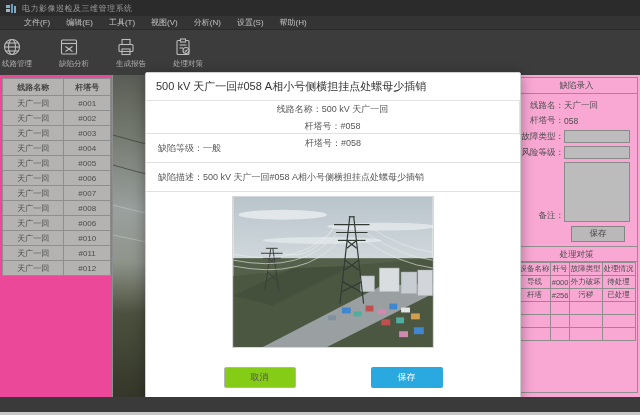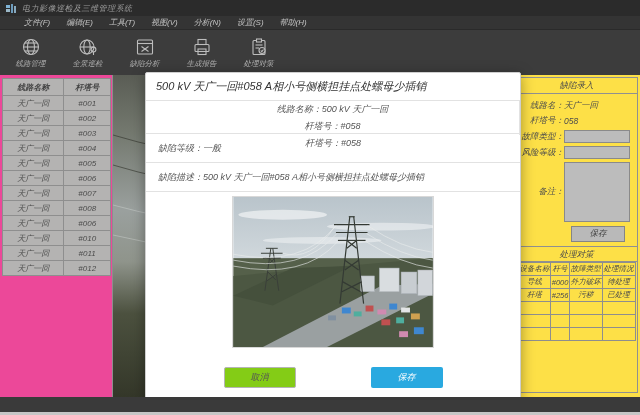--- a/index.html
+++ b/index.html
@@ -1,58 +1,58 @@
 <!DOCTYPE html>
 <html><head>
 <meta charset="utf-8">
 <style>
   html,body{margin:0;padding:0;}
   body{font-family:"Liberation Sans","DejaVu Sans",sans-serif;background:#888;}
   .app{position:relative;width:640px;height:415px;overflow:hidden;background:#b1b1b1;
-       box-shadow:0 0 0 1px #555;font-style:italic;}
+       box-shadow:0 0 0 1px #555;}
   
   .titlebar{position:absolute;left:0;top:0;width:640px;height:16px;background:#2b2b2b;
             display:flex;align-items:center;padding-left:6px;box-sizing:border-box;}
   .titlebar .app-title{font-size:8px;color:#9a9a9a;margin-left:5px;letter-spacing:.5px;}
   
   .menubar{position:absolute;left:0;top:16px;width:640px;height:14px;background:#343434;
            display:flex;align-items:center;gap:16px;padding-left:24px;box-sizing:border-box;
            border-bottom:1px solid #2a2a2a;}
   .menubar .menu-item{font-size:8px;color:#c2c2c2;cursor:default;}
   
   .toolbar{position:absolute;left:0;top:30px;width:640px;height:45px;background:#3c3c3c;
            display:flex;align-items:center;padding-left:2px;box-sizing:border-box;}
-  .tool-item{width:57px;height:42px;display:flex;flex-direction:column;align-items:center;
+  .tool-item{width:57px;height:42px;display:flex;flex-direction:column;
              justify-content:center;gap:2px;}
   .tool-item svg{display:block;}
   .tool-label{font-size:7.5px;color:#b0b0b0;white-space:nowrap;}
   
   .viewport{position:absolute;left:113px;top:75px;width:399px;height:322px;
             background:linear-gradient(180deg,#5a5d55 0%,#74796f 18%,#9aa09e 42%,
                        #8f948b 58%,#4c513f 74%,#343729 100%);overflow:hidden;}
   
   .left-panel{position:absolute;left:0;top:75px;width:113px;height:322px;background:#ec4899;
               border-right:1px solid #8e8e8e;box-sizing:border-box;}
   .left-panel table{border-collapse:collapse;width:109px;margin:3px 0 0 2px;}
   .left-panel th,.left-panel td{border:1px solid #8e8e8e;font-size:8px;color:#4c4c4c;
               text-align:center;height:14px;padding:0;background:#b4b3b2;}
   .left-panel th{height:16px;font-weight:bold;color:#444;}
   
-  .right-panel{position:absolute;left:512px;top:75px;width:128px;height:322px;background:#fde047;
+  .right-panel{position:absolute;left:512px;top:75px;width:128px;height:322px;background:#f9a8d4;
                border-left:1px solid #8a8a8a;box-sizing:border-box;font-size:8.5px;color:#4c4c4c;}
   .rp-box{margin:2px;border:1px solid #909090;height:316px;box-sizing:border-box;}
   .rp-title{height:15px;line-height:15px;text-align:center;border-bottom:1px solid #909090;
             color:#4a4a4a;}
   .rp-fields{padding:6px 4px 0 4px;}
   .rp-row{display:flex;align-items:center;margin-bottom:3px;}
   .rp-row .lbl{width:44px;text-align:right;flex:none;color:#4c4c4c;}
   .rp-row .val{color:#4c4c4c;}
   .rp-input{width:64px;height:11px;border:1px solid #8a8a8a;background:#bcbcbc;flex:none;}
   .rp-textarea{width:64px;height:58px;border:1px solid #8a8a8a;background:#bcbcbc;flex:none;}
-  .rp-row.top{align-items:center;}
+  .rp-row.top{align-items:flex-end;}
   .rp-save{display:block;margin:4px 8px 4px auto;width:52px;height:14px;line-height:12px;
            text-align:center;font-size:8.5px;color:#444;background:#b9b9b9;
            border:1px solid #858585;}
   .rp-sec-title{height:14px;line-height:14px;text-align:center;border-top:1px solid #909090;
                 border-bottom:1px solid #909090;color:#4a4a4a;}
   .rp-table{border-collapse:collapse;width:118px;margin:0 auto;}
   .rp-table th,.rp-table td{border:1px solid #8e8e8e;font-size:7.5px;color:#4c4c4c;
                 text-align:center;height:12px;padding:0;font-weight:normal;}
   
   .dialog{position:absolute;left:145px;top:72px;width:376px;height:328px;background:#ffffff;
@@ -107,30 +107,20 @@
   <div class="toolbar">
     <div class="tool-item">
       <svg width="20" height="20" viewBox="0 0 20 20" fill="none" stroke="#bdbdbd" stroke-width="1.1">
         <circle cx="10" cy="10" r="7.5"></circle>
         <ellipse cx="10" cy="10" rx="3.5" ry="7.5"></ellipse>
         <line x1="2.5" y1="10" x2="17.5" y2="10"></line>
         <line x1="3.6" y1="6" x2="16.4" y2="6"></line>
         <line x1="3.6" y1="14" x2="16.4" y2="14"></line>
       </svg>
       <span class="tool-label">线路管理</span>
-    </div>
-    <div class="tool-item">
-      <svg width="20" height="20" viewBox="0 0 20 20" fill="none" stroke="#bdbdbd" stroke-width="1.1">
-        <circle cx="9" cy="10" r="7"></circle>
-        <ellipse cx="9" cy="10" rx="3.2" ry="7"></ellipse>
-        <line x1="2" y1="10" x2="16" y2="10"></line>
-        <circle cx="15.5" cy="12.5" r="2.4"></circle>
-        <path d="M15.5 14.9 L15.5 18"></path>
-      </svg>
-      <span class="tool-label">全景巡检</span>
     </div>
     <div class="tool-item">
       <svg width="20" height="20" viewBox="0 0 20 20" fill="none" stroke="#bdbdbd" stroke-width="1.1">
         <rect x="2.5" y="3" width="15" height="14" rx="1"></rect>
         <line x1="2.5" y1="6.5" x2="17.5" y2="6.5"></line>
         <line x1="6.5" y1="9.5" x2="13.5" y2="14.5"></line>
         <line x1="13.5" y1="9.5" x2="6.5" y2="14.5"></line>
       </svg>
       <span class="tool-label">缺陷分析</span>
     </div>

